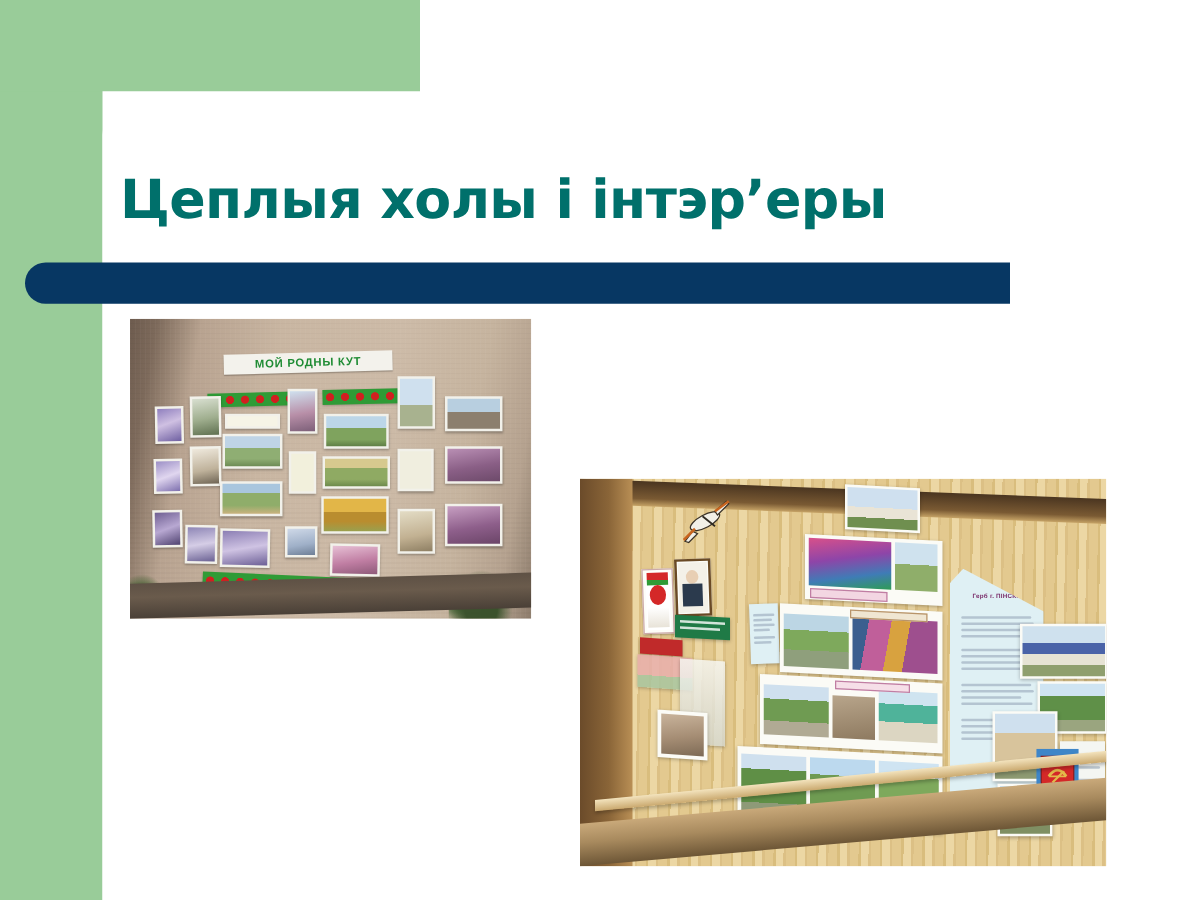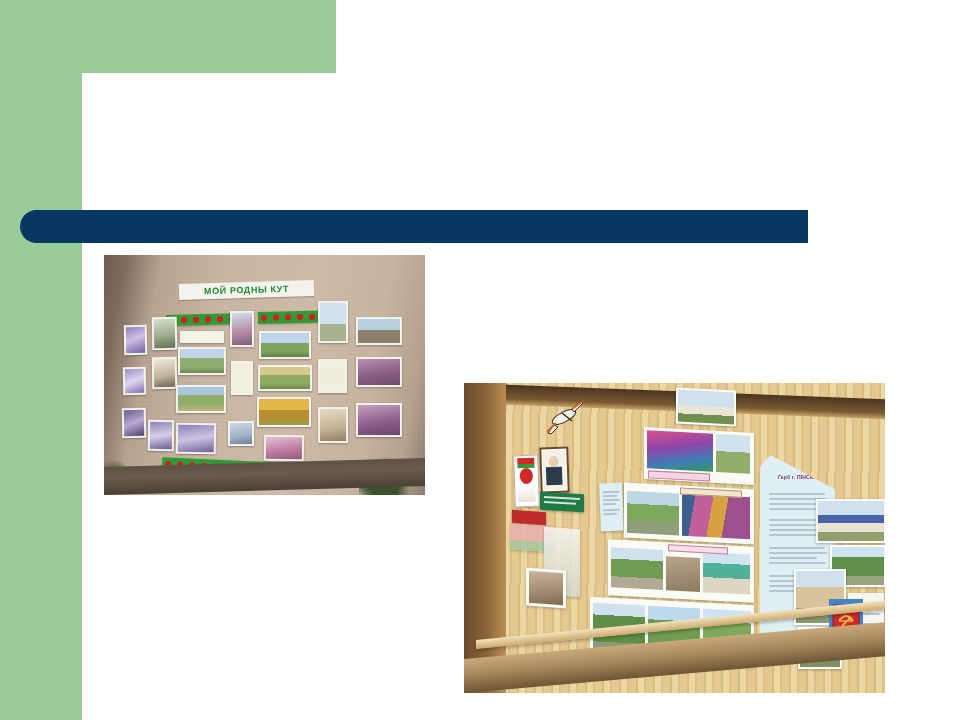--- a/index.html
+++ b/index.html
@@ -188,20 +188,21 @@
 </style>
 </head>
 <body>
 
 <div id="slide">
 
   <div class="deco-green-col"></div>
   <div class="deco-white-panel"></div>
   <div class="deco-green-top"></div>
 
+  <div class="title">Цеплыя холы і інтэр’еры</div>
 
   <div class="rule-bar"></div>
 
   <div class="photo photo-left">
     <div class="ph-inner">
       <div class="wall-beige"></div>
 
       <div class="board-title">МОЙ РОДНЫ КУТ</div>
 
       <div class="orn" style="left:62px;top:59px;width:78px;height:11px;transform:rotate(-1.4deg);"></div>

